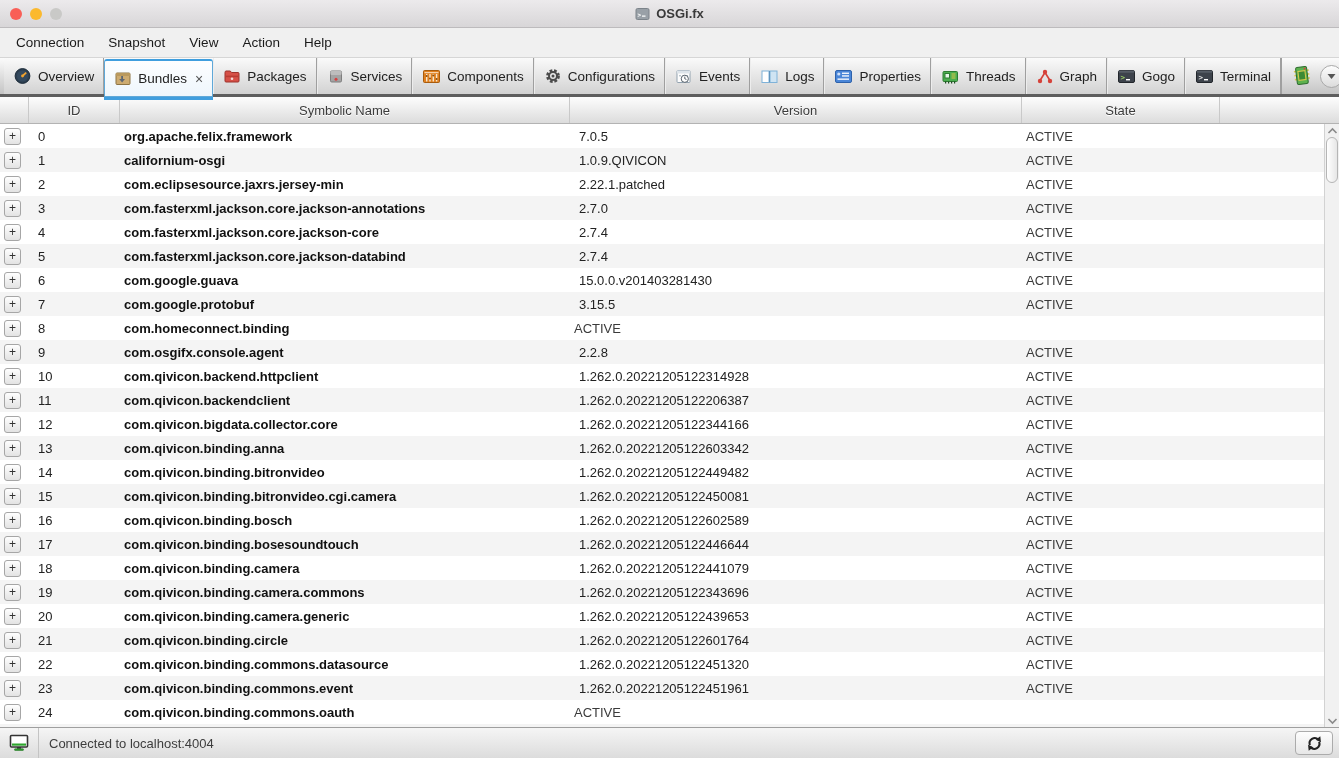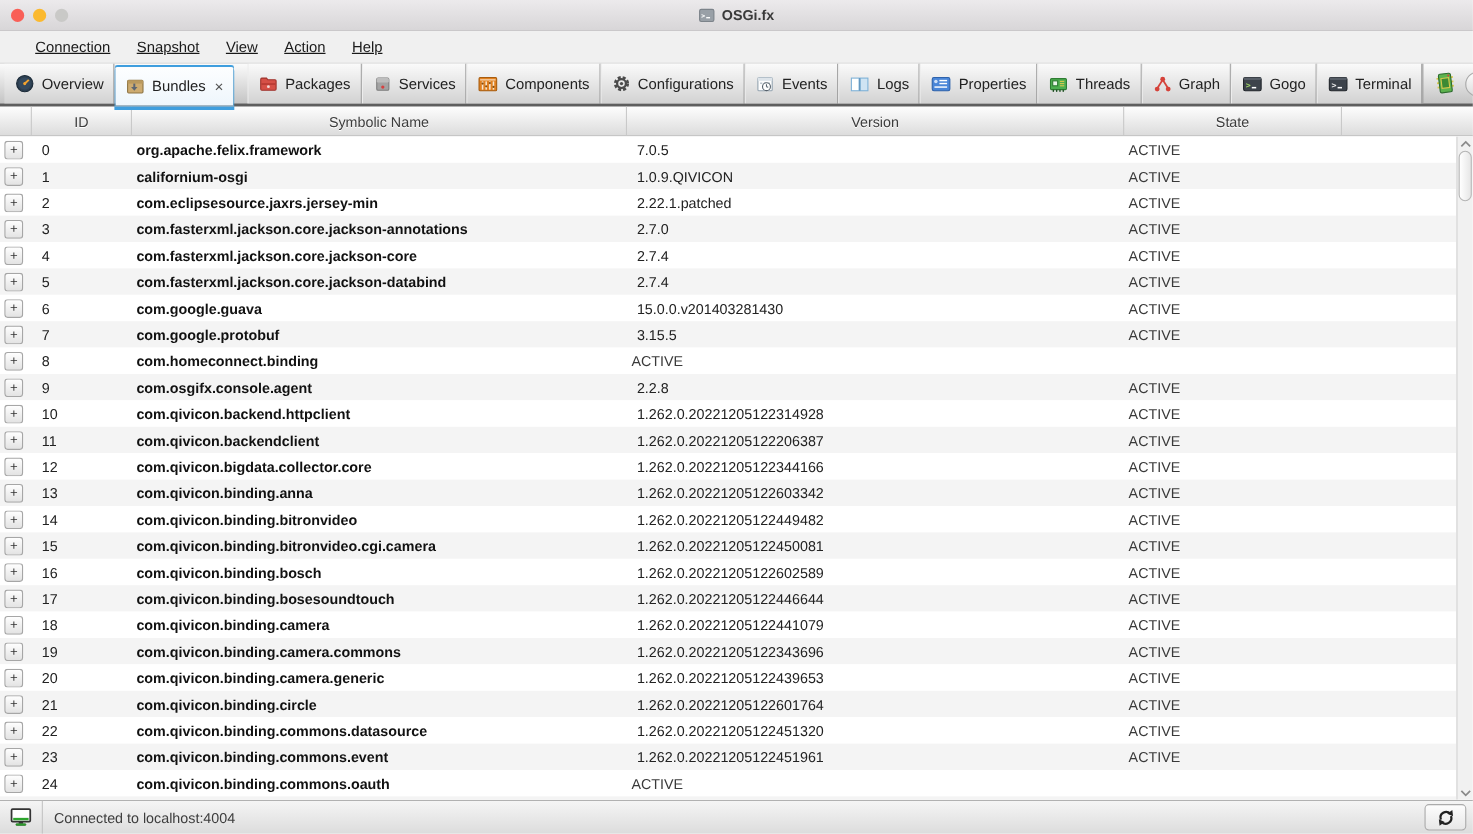--- a/index.html
+++ b/index.html
@@ -10,32 +10,32 @@
   
   .titlebar { height:28px; flex:0 0 28px; background:linear-gradient(#eceaec,#d8d6d8);
     border-bottom:1px solid #bdbbbd; position:relative; display:flex; align-items:center; justify-content:center; }
   .traffic { position:absolute; left:10px; top:0; height:100%; display:flex; align-items:center; gap:8px; }
   .light { width:12px; height:12px; border-radius:50%; }
   .title { display:flex; align-items:center; gap:6px; font-size:13px; font-weight:bold; color:#3a3a3a; }
   .title-icon svg { display:block; }
 
   
   .menubar { height:30px; flex:0 0 30px; background:#f0f0f0; border-bottom:1px solid #d6d6d6;
-    display:flex; align-items:center; padding-left:32px;text-decoration:underline; }
+    display:flex; align-items:center; padding-left:16px; }
   .menu-item { font-size:13.5px; color:#1a1a1a; margin-right:24px; cursor:default; }
 
   
   .tabbar { height:39px; flex:0 0 39px; background:linear-gradient(#fbfbfb,#c4c4c4);
     border-bottom:3px solid #5e5e5e; display:flex; align-items:stretch; padding-left:4px; }
   .tab { display:flex; align-items:center; gap:6px; padding:0 9px; font-size:13.5px; color:#222;
     background:linear-gradient(#fafafa,#d2d2d2); border-right:1px solid #9f9f9f; border-left:1px solid #ededed;
     white-space:nowrap; cursor:default; }
   .tab:first-child { border-left:none; }
   .tab.active { background:linear-gradient(#fdfeff,#eef6fc); border:1px solid #5fa8d8; border-top:2px solid #3f9ede;
-    border-radius:3px 3px 0 0; margin:1px 12px -3px 0; box-shadow:0 3px 0 #3f9ede; z-index:2; position:relative; }
+    border-radius:3px 3px 0 0; margin:1px 0 -3px 0; box-shadow:0 3px 0 #3f9ede; z-index:2; position:relative; }
   .tab .icon { display:flex; align-items:center; }
   .tab-close { font-size:14px; color:#555; margin-left:2px; cursor:pointer; }
   .tab-right { margin-left:auto; display:flex; align-items:center; padding:0 4px 0 6px; gap:4px;
     border-left:1px solid #9f9f9f; }
   .chip-btn { width:28px; height:28px; display:flex; align-items:center; justify-content:center;
     background:transparent; border:none; cursor:pointer; }
   .overflow-btn { width:23px; height:23px; border-radius:50%; border:1px solid #a9a9a9;
     background:linear-gradient(#fdfdfd,#dcdcdc); display:flex; align-items:center; justify-content:center; cursor:pointer; }
 
   

